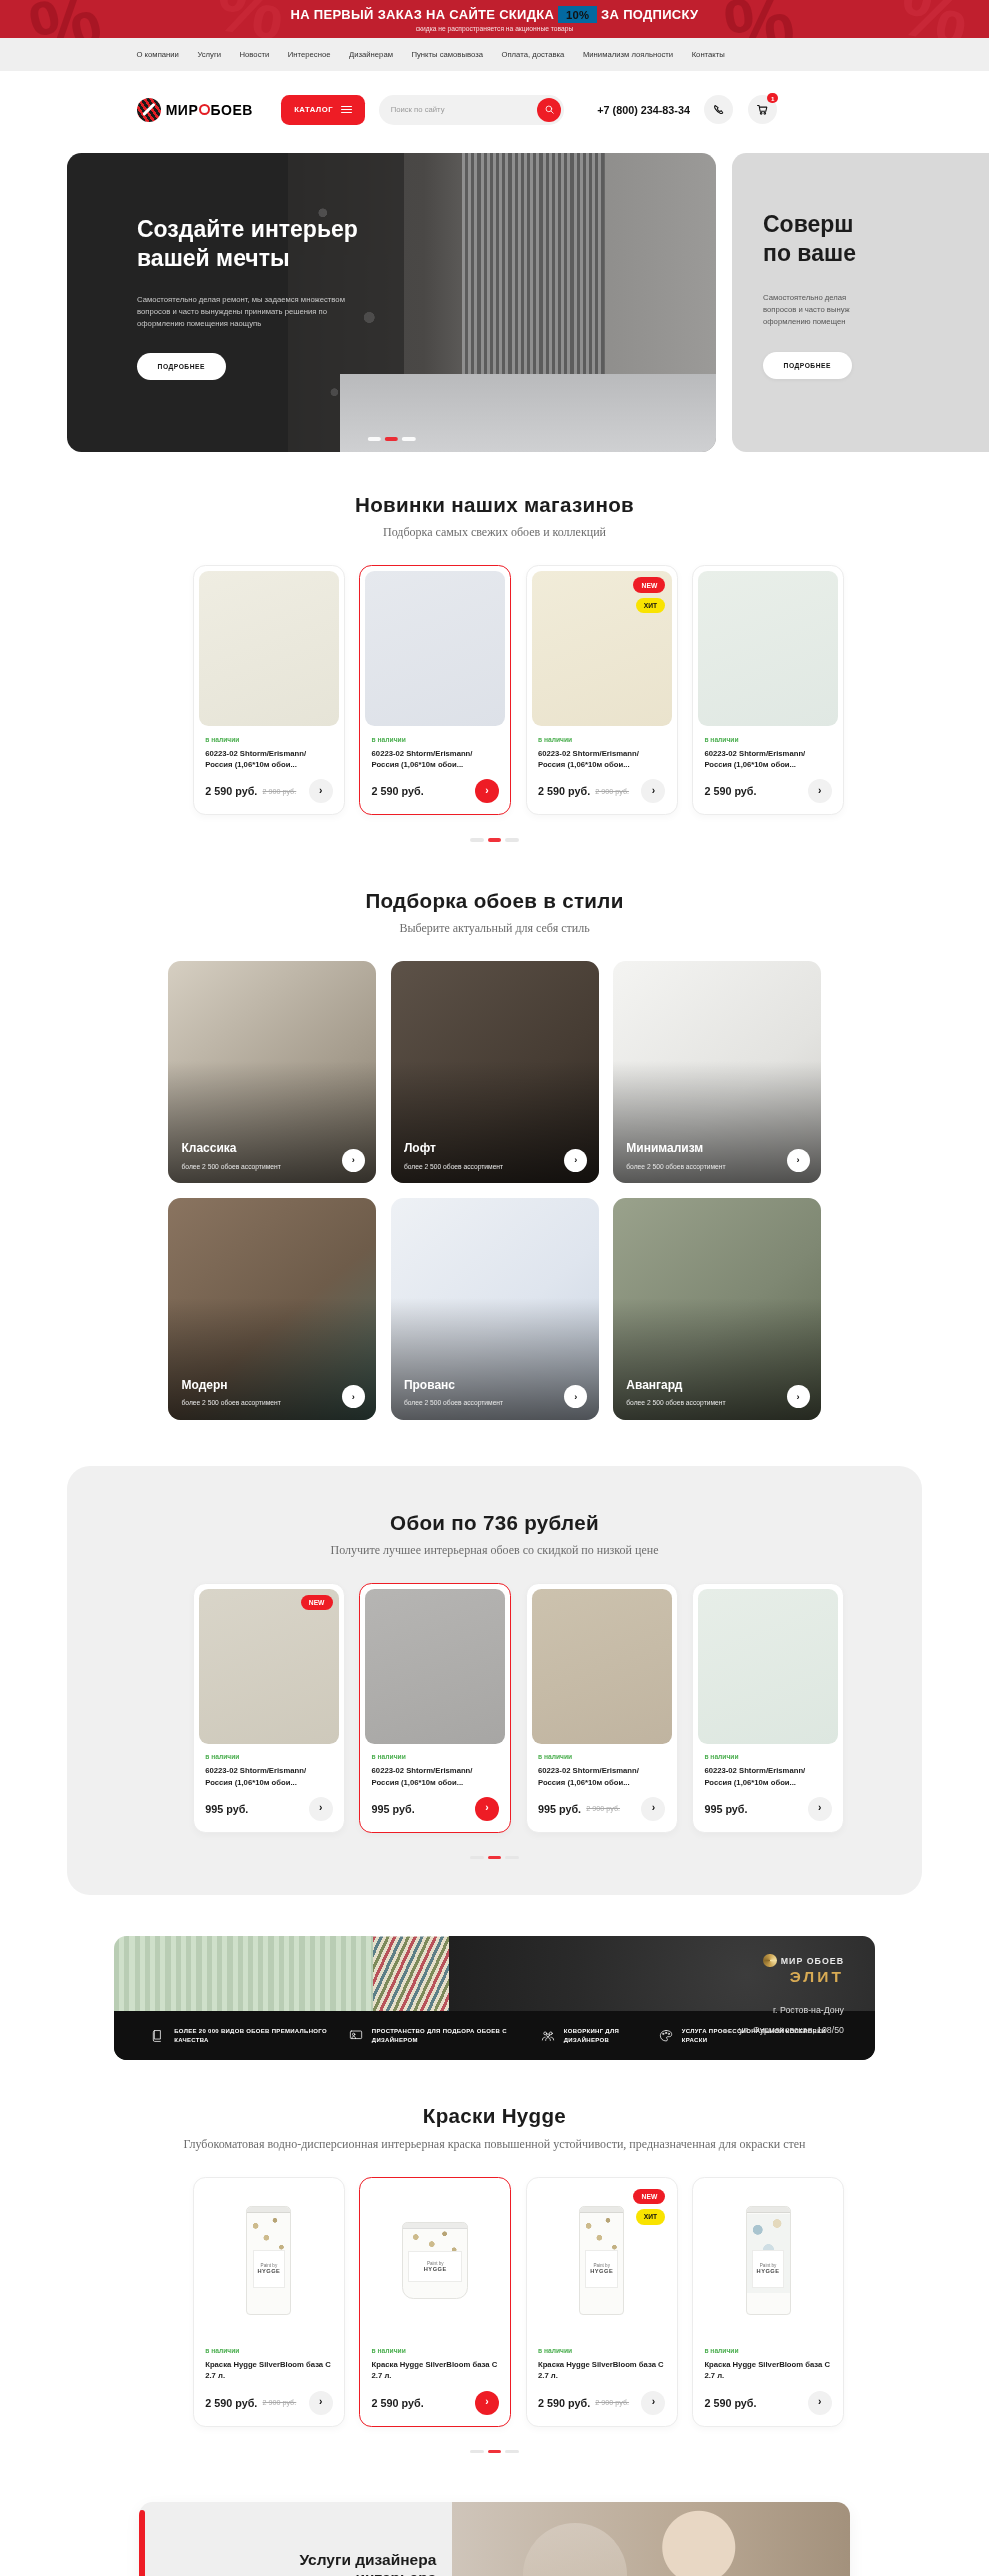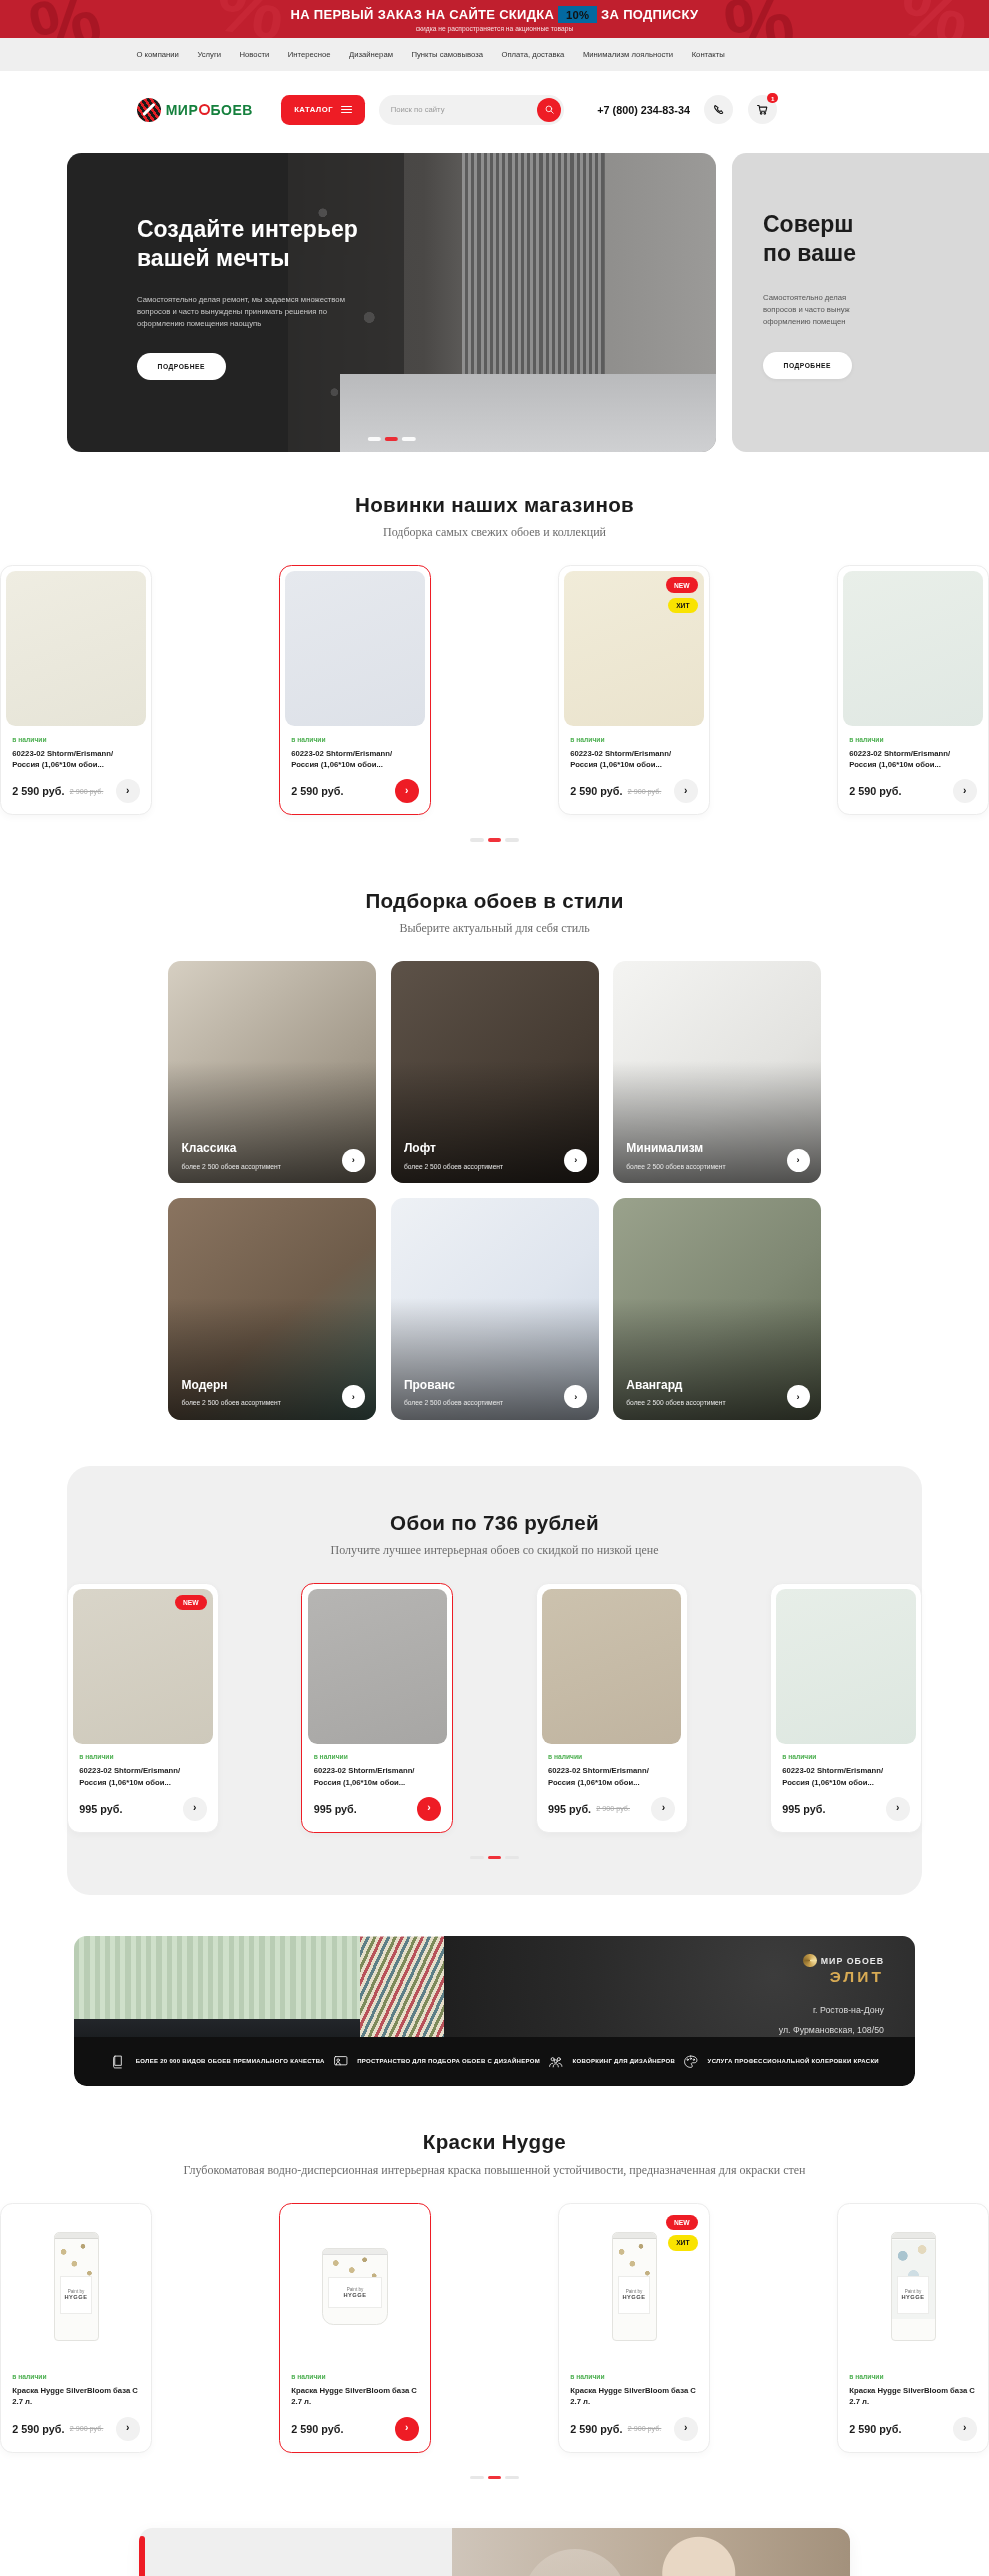--- a/index.html
+++ b/index.html
@@ -25,21 +25,21 @@
   .topnav ul { list-style:none; display:flex; gap:18.5px; }
   .topnav a { text-decoration:none; color:#333; font-size:7.7px; }
 
   
   .header { height:77px; display:flex; align-items:center; }
   .header .inner { display:flex; align-items:center; gap:14.4px; }
   .logo { display:flex; align-items:center; gap:5.2px; cursor:pointer; }
   .logo-mark { width:24px; height:24px; border-radius:50%;
     background:repeating-linear-gradient(55deg,#1a1a1a 0 2.6px,#e31e24 2.6px 5.2px); position:relative; flex:0 0 auto;}
   .logo-mark::after{ content:""; position:absolute; left:4.1px; top:10.3px; width:15.5px; height:3.1px; background:#fff; transform:rotate(-45deg); border-radius:1.5px;}
-  .logo-text { font-size:14px; font-weight:bold; letter-spacing:0.5px; color:#15803d; display:flex; align-items:center; }
+  .logo-text { font-size:14px; font-weight:bold; letter-spacing:0.5px; color:#000000; display:flex; align-items:center; }
   .o-ring { width:11.3px; height:11.3px; border:2.1px solid #e31e24; border-radius:50%; display:inline-block; margin:0 0.5px; }
   .btn-catalog { margin-left:13.4px; background:#ee1c25; color:#fff; border:none; border-radius:8.2px;
     height:30px; padding:0 13.4px; font-size:7.7px; font-weight:bold; letter-spacing:0.5px;
     display:flex; align-items:center; gap:8.2px; cursor:pointer; }
   .burger { width:10.3px; height:7.2px; display:flex; flex-direction:column; justify-content:space-between; }
   .burger span{ height:1.5px; background:#fff; border-radius:1px; }
   .search { flex:0 0 185px; height:30px; background:#f1f1f1; border-radius:15px; display:flex; align-items:center; padding:0 3.1px 0 11.3px; }
   .search input { flex:1; border:none; background:transparent; outline:none; font-size:7.7px; color:#333; font-family:inherit; }
   .search input::placeholder { color:#9a9a9a; }
   .search-btn { width:24px; height:24px; border-radius:50%; background:#ee1c25; border:none; cursor:pointer;
@@ -80,21 +80,21 @@
   .hero-next .hn-content { position:absolute; left:31px; top:57px; width:268px; }
   .hn-title { font-size:23px; font-weight:bold; color:#1c1c1c; line-height:1.25; white-space:nowrap; }
   .hn-text { margin-top:24px; color:#555; font-size:7.7px; line-height:1.6; white-space:nowrap; }
   .hero-next .btn-white { box-shadow:0 1px 4.1px rgba(0,0,0,.06); }
 
   
   .sec-title { text-align:center; font-size:20.6px; font-weight:bold; letter-spacing:0.3px; }
   .sec-sub { text-align:center; font-size:12px; color:#6d6d6d; margin-top:8.2px;font-family:Liberation Serif, serif; }
 
   
-  .cards-row { display:flex; gap:14.4px; justify-content:space-between; margin-top:25px; }
+  .cards-row { display:flex; gap:14.4px; justify-content:center; margin-top:25px;padding-left:48px; }
   .p-card { width:152px; background:#fff; border:0.5px solid #ececec; border-radius:12.4px; padding:5.2px 0 0;
     position:relative; cursor:pointer; box-shadow:0 2.1px 7.2px rgba(0,0,0,.03); }
   .p-card.hl { border:1px solid #ee1c25; }
   .p-img { margin:0 5.2px; height:155px; border-radius:9.3px; }
   .p-body { padding:9.3px 11.3px 11.3px; }
   .stock { color:#4caf50; font-size:6.7px; font-weight:bold; }
   .p-title { margin-top:5.2px; font-size:7.7px; font-weight:bold; line-height:1.45; color:#1c1c1c; min-height:23px;}
   .p-price-row { margin-top:8.2px; display:flex; align-items:center; gap:5.2px; }
   .price { font-size:10.8px; font-weight:bold; }
   .old-price { font-size:7.2px; color:#a9a9a9; text-decoration:line-through; }
@@ -118,21 +118,21 @@
   .tile::after { content:""; position:absolute; inset:0; background:linear-gradient(180deg,rgba(0,0,0,0) 45%,rgba(0,0,0,.62)); }
   .tile-name { position:absolute; left:13.4px; bottom:28px; color:#fff; font-size:12px; font-weight:bold; z-index:2; }
   .tile-cap { position:absolute; left:13.4px; bottom:13.4px; color:#e8e8e8; font-size:6.7px; z-index:2; }
   .tile .chev-w { position:absolute; right:11.3px; bottom:11.3px; width:23px; height:23px; border-radius:50%; background:#fff;
     display:flex; align-items:center; justify-content:center; font-size:9.3px; font-weight:bold; color:#111; z-index:2; }
 
   
   .gray-wrap { margin:46px 67px 0; background:#f0f0f0; border-radius:23px; padding:45px 0 36px; }
 
   
-  .elite { margin:41px 74px 0; border-radius:12.4px; overflow:hidden; position:relative; height:150px; cursor:pointer; }
+  .elite { margin:41px 114px 0; border-radius:12.4px; overflow:hidden; position:relative; height:124px; cursor:pointer; }
   .elite-photo { display:flex; height:129px; }
   .elite-left { flex:0 0 34%; background:
       repeating-linear-gradient(90deg,#b9cdb4 0 5.2px,#cfe0ca 5.2px 10.3px); position:relative; }
   .elite-left::after{ content:""; position:absolute; left:0; bottom:0; width:100%; height:36%;
       background:linear-gradient(180deg,#23262a,#101214); }
   .elite-mid { flex:0 0 22%; background:
       repeating-linear-gradient(115deg,#b8525a 0 3.1px,#e6dfca 3.1px 6.2px,#5d7f87 6.2px 9.3px,#e6dfca 9.3px 12.4px,#7d8a5a 12.4px 15.5px,#e6dfca 15.5px 18.5px);
       clip-path:polygon(0 0,100% 0,78% 100%,0 100%); position:relative;}
   .elite-right { flex:1; background:
       radial-gradient(circle at 70% 30%, #3c3c3c 0%, #2a2a2a 55%, #1f1f1f 100%); position:relative; margin-left:-12%; }

